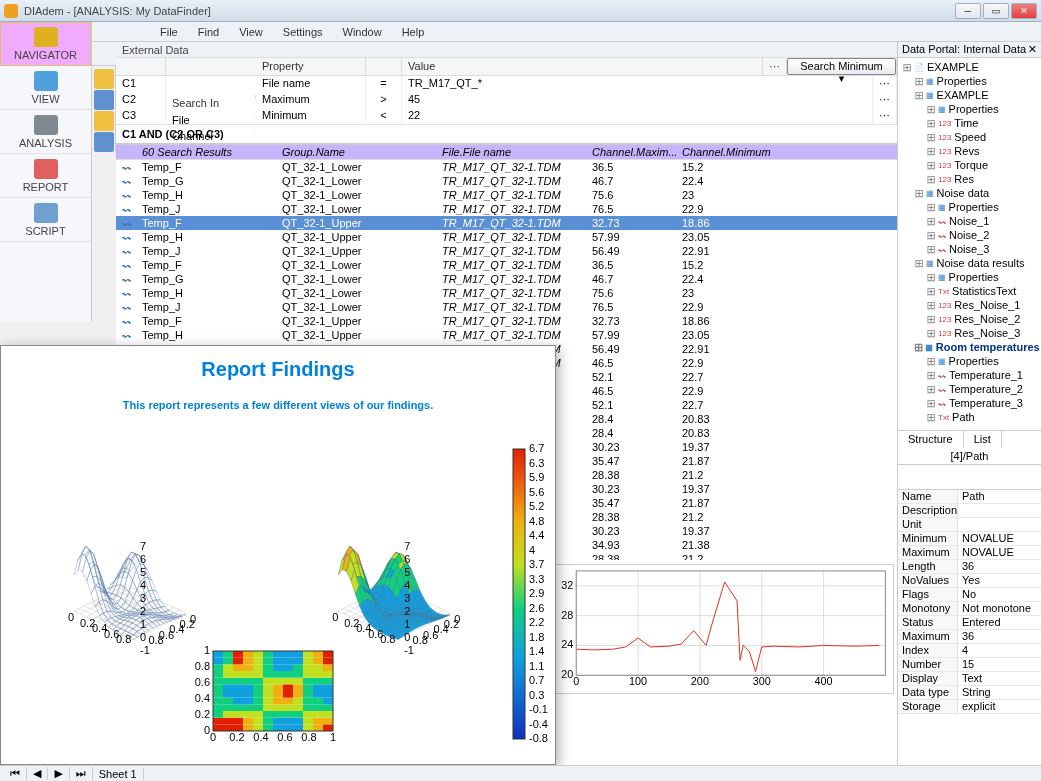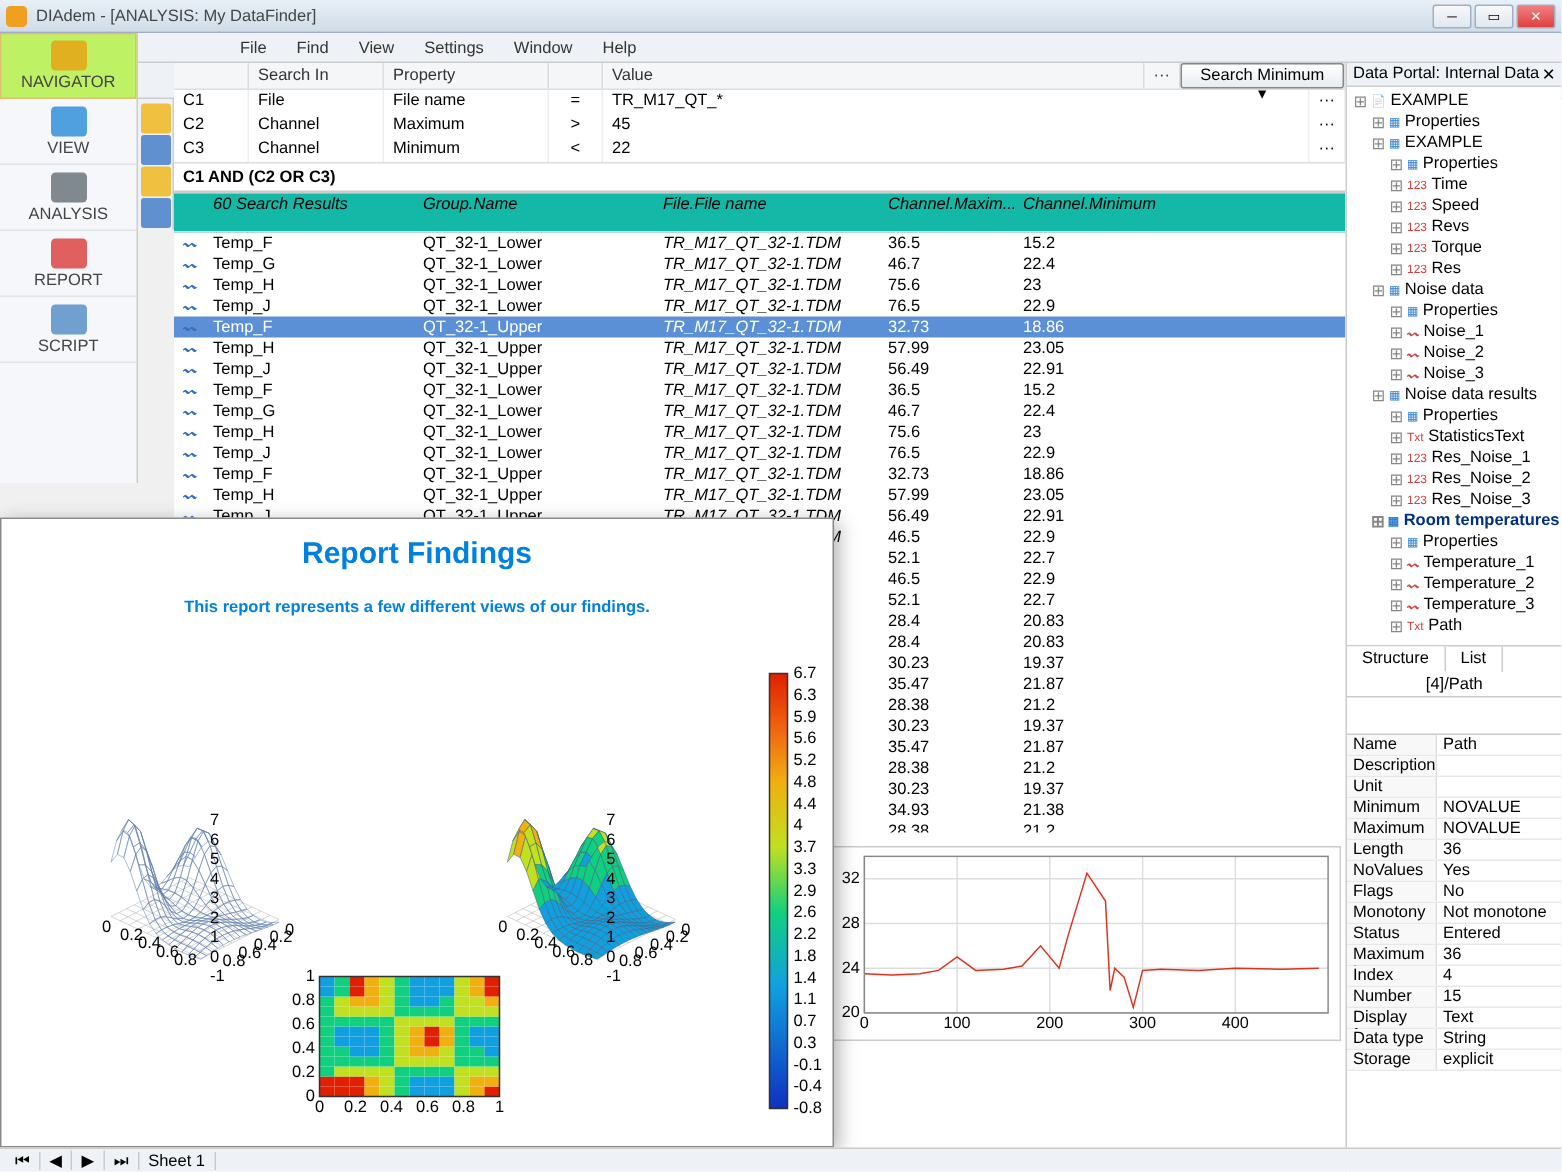--- a/index.html
+++ b/index.html
@@ -17,42 +17,42 @@
 .menubar { height: 20px; background: #eef2f6; display: flex; align-items: center; padding-left: 150px; border-bottom: 1px solid #ccc; }
 .menubar span { padding: 0 10px; color: #333; }
 
 
 .toolbar-row { height: 24px; background: #eef2f6; display: flex; align-items: center; padding-left: 200px; gap: 3px; border-bottom: 1px solid #ccc; }
 .tool-icon { width: 18px; height: 18px; border: 1px solid transparent; border-radius: 2px; display: flex; align-items: center; justify-content: center; font-size: 11px; }
 
 
 .nav-sidebar { position: absolute; left: 0; top: 22px; width: 92px; height: 300px; background: #f5f7fa; border-right: 1px solid #ccc; z-index: 2; }
 .nav-item { height: 44px; display: flex; flex-direction: column; align-items: center; justify-content: center; font-size: 9px; color: #444; border-bottom: 1px solid #e0e4e8; }
-.nav-item.active { background: #bef264; border: 1px solid #e0c070; }
+.nav-item.active { background: #f0abfc; border: 1px solid #e0c070; }
 .nav-icon { width: 24px; height: 20px; margin-bottom: 2px; border-radius: 3px; }
 
 
 .vtool { position: absolute; left: 92px; top: 66px; width: 24px; background: #eef2f6; border-right: 1px solid #ccc; padding-top: 2px; z-index: 2; }
 .vtool div { width: 20px; height: 20px; margin: 1px auto; border-radius: 2px; }
 
 
 .main { position: absolute; left: 116px; top: 42px; right: 144px; bottom: 0; background: #fff; }
 .ext-header { height: 16px; background: #eef2f6; padding-left: 6px; color: #444; border-bottom: 1px solid #ddd; display: flex; align-items: center; }
 .search-panel { background: #fff; border-bottom: 1px solid #ccc; }
 .search-head { display: flex; height: 18px; background: #f4f6f8; border-bottom: 1px solid #ddd; }
 .search-head div { padding: 2px 6px; border-right: 1px solid #ddd; color: #333; }
-.c1 { width: 50px; } .c2 { width: 90px; } .c3 { width: 110px; } .c4 { width: 36px; text-align: center; } .c5 { flex: 1; } .c6 { width: 24px; }
+.c1 { width: 50px; } .c2 { width: 90px; margin-top: 37px; } .c3 { width: 110px; } .c4 { width: 36px; text-align: center; } .c5 { flex: 1; } .c6 { width: 24px; }
 .search-row { display: flex; height: 16px; }
 .search-row div { padding: 1px 6px; border-right: 1px solid #eee; }
 .search-btn { border: 1px solid #888; background: linear-gradient(#fff,#e8ecf0); padding: 1px 8px; border-radius: 2px; }
 .logic-row { padding: 3px 6px; font-size: 10px; border-top: 1px solid #ddd; }
 
 
 .results { position: relative; border-top: 1px solid #ccc; }
-.results-head { display: flex; height: 26px; background: #14b8a6; border-bottom: 1px solid #ddd; font-style: italic; }
+.results-head { display: flex; height: 15px; background: #c4b5fd; border-bottom: 1px solid #ddd; font-style: italic; }
 .results-head div, .results-body .row div { padding: 1px 6px; overflow: hidden; white-space: nowrap; }
 .rc0 { width: 20px; } .rc1 { width: 140px; } .rc2 { width: 160px; } .rc3 { width: 150px; font-style: italic; } .rc4 { width: 90px; } .rc5 { width: 100px; }
 .results-body { height: 400px; overflow: hidden; }
 .row { display: flex; height: 14px; align-items: center; }
 .row.sel { background: #5b8fd6; color: #fff; }
 .wave { color: #3070c0; font-size: 9px; }
 
 
 .preview { position: absolute; left: 544px; top: 564px; width: 350px; height: 130px; border: 1px solid #ccc; background: #fff; }
 .preview svg { width: 100%; height: 100%; }
@@ -145,20 +145,21 @@
   <div class="tool-icon" style="color:#2a2">◀</div>
   <div class="tool-icon" style="color:#2a2">▶</div>
   <div class="tool-icon" style="color:#e80">🔥</div>
   <div class="tool-icon" style="color:#e80">🔥</div>
   <div class="tool-icon" style="color:#e80">✨</div>
   <div class="tool-icon">🔄</div>
   <div class="tool-icon">📊</div>
 </div>
 
 <div class="main">
+  <div class="ext-header">External Data</div>
   <div class="search-panel">
     <div class="search-head">
       <div class="c1"></div>
       <div class="c2">Search In</div>
       <div class="c3">Property</div>
       <div class="c4"></div>
       <div class="c5">Value</div>
       <div class="c6">···</div>
       <div style="width:110px;padding:0"><button class="search-btn" style="width:100%;height:100%"><span>Search Minimum</span> ▾</button></div>
     </div>

